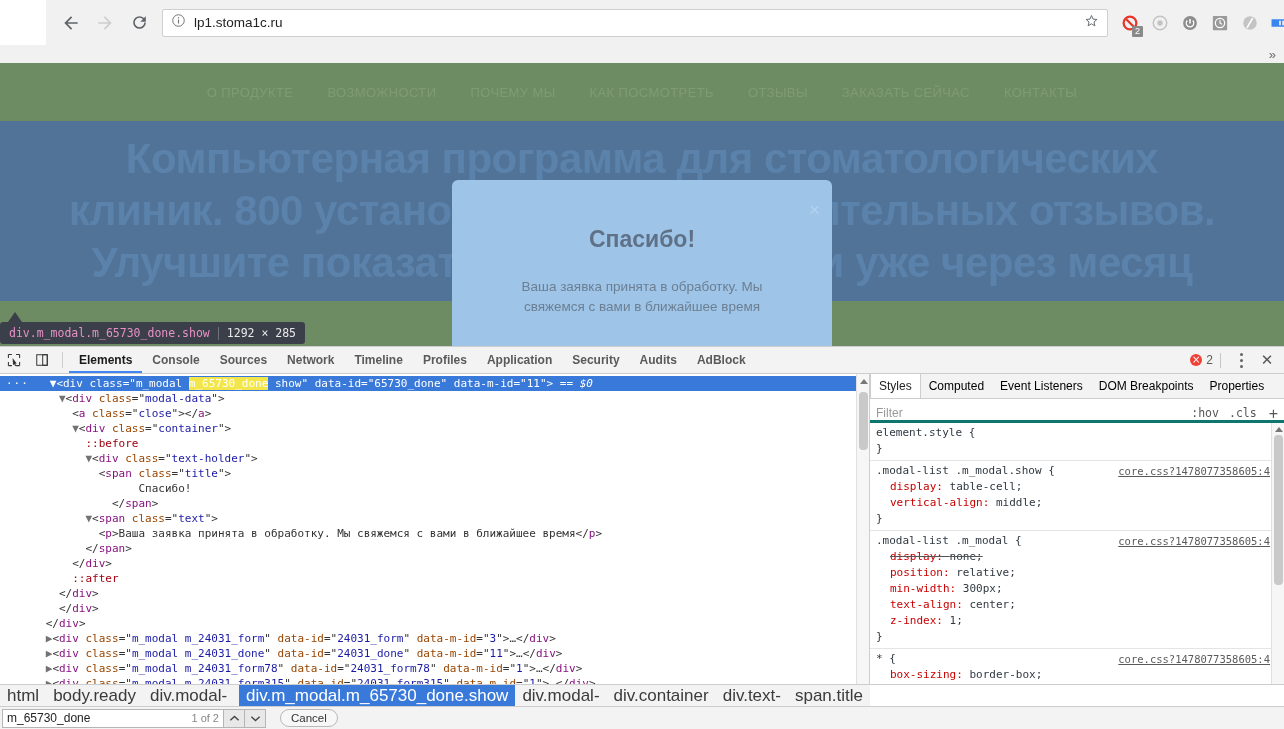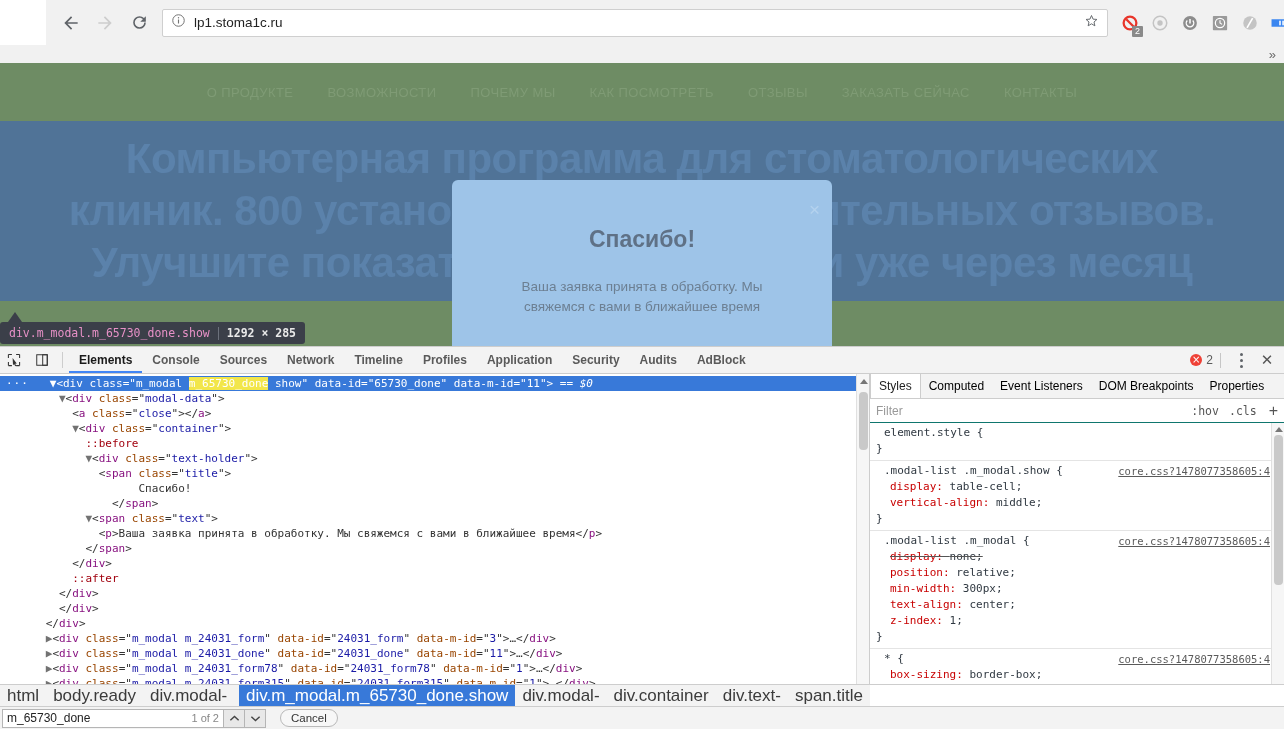--- a/index.html
+++ b/index.html
@@ -117,21 +117,21 @@
 
   
   .inspect-badge {
     position: absolute; left: 0; top: 322px; z-index: 8;
     background: #3b3f49; border-radius: 3px;
     padding: 4px 9px; display: flex; align-items: center; gap: 8px;
     font-family: "DejaVu Sans Mono", monospace; font-size: 11.5px;
   }
   .inspect-badge .sel { color: #e791c7; }
   .inspect-badge .sep { width:1px; height:13px; background:#6c717c; display:block;}
-  .inspect-badge .dim { color: #e9e9e9; font-weight: bold; }
+  .inspect-badge .dim { color: #e9e9e9; }
   .badge-arrow {
     position: absolute; left: 8px; top: 312px; z-index: 8;
     width: 0; height: 0; border-left: 7px solid transparent;
     border-right: 7px solid transparent; border-bottom: 10px solid #3b3f49;
   }
 
   
   .devtools {
     position: absolute; left: 0; top: 346px; width: 1284px; height: 383px;
     background: #fff; border-top: 1px solid #cdcdcd;
@@ -196,33 +196,33 @@
   .styles-tabs {
     height: 25px; display: flex; align-items: stretch;
     border-bottom: 1px solid #cdcdcd; background: #f3f3f3;
   }
   .styles-tab {
     padding: 0 8px; display: flex; align-items: center;
     font-size: 12px; color: #000000; white-space: nowrap;
   }
   .styles-tab.active { background: #fff; color: #222; border-right:1px solid #cdcdcd; border-left:1px solid #cdcdcd;}
   .filter-row {
-    height: 24px; display: flex; align-items: center;
-    border-bottom: 1px solid #0f766e; padding: 0 6px; background: #fff;
+    height: 24px; display: flex; align-items: flex-end;
+    border-bottom: 3px solid #0f766e; padding: 0 6px; background: #fff;
   }
   .filter-row .ph { flex: 1; font-size: 12px; color: #999; }
   .filter-row .tgl { font-size: 11.5px; color: #555; margin-left: 10px;
                      font-family: "DejaVu Sans Mono", monospace; }
   .filter-row .plus { font-size: 16px; color: #555; margin-left: 12px; line-height: 12px;}
 
   .css-list { font-family: "DejaVu Sans Mono", monospace; font-size: 11px;
               line-height: 16px; color: #303942; }
   .css-rule { border-bottom: 1px solid #e4e4e4; padding: 2px 0 3px 6px; position: relative; }
   .sel-line { display: flex; }
-  .sel-txt { color: #303942; margin-left: 8px; }
+  .sel-txt { color: #303942; }
   .src-link { position: absolute; right: 14px; color: #5a5a5a;
               text-decoration: underline; font-size: 10.5px; }
   .src-plain { position: absolute; right: 14px; color: #777; font-size: 10.5px; }
   .prop { padding-left: 14px; }
   .pname { color: #c80000; }
   .pval { color: #303942; }
   .strike { text-decoration: line-through; color: #555; }
   .styles-scroll {
     position:absolute; right:0; top:49px; width:13px; bottom:0;
     background:#f6f6f6; border-left:1px solid #e0e0e0;

